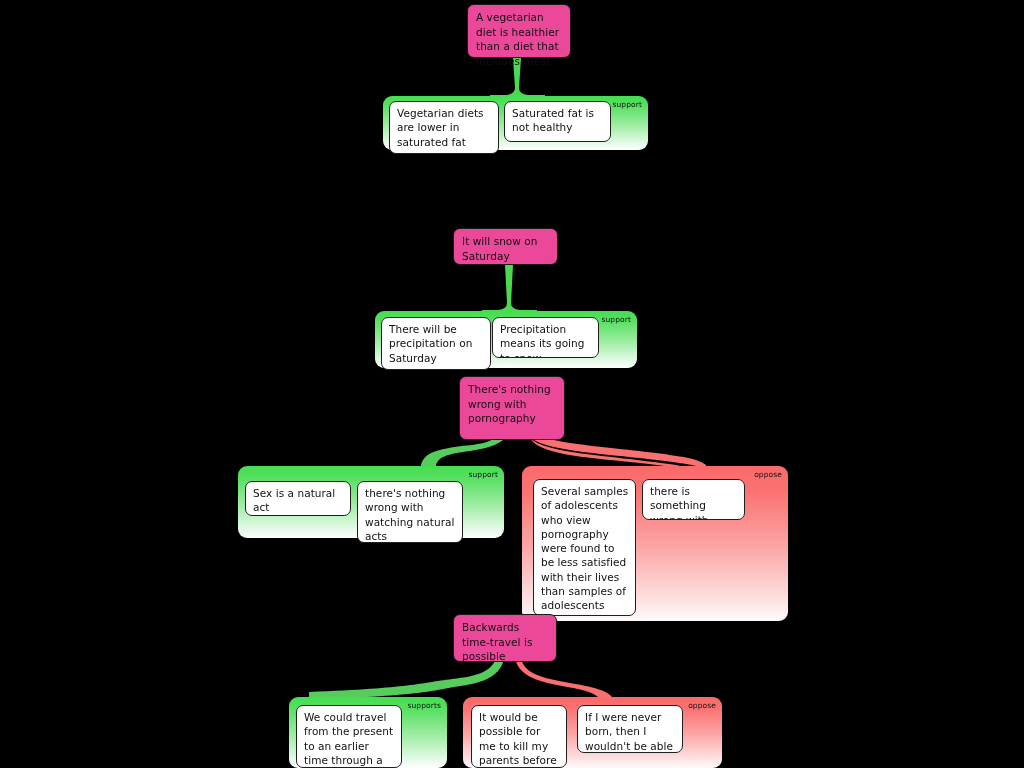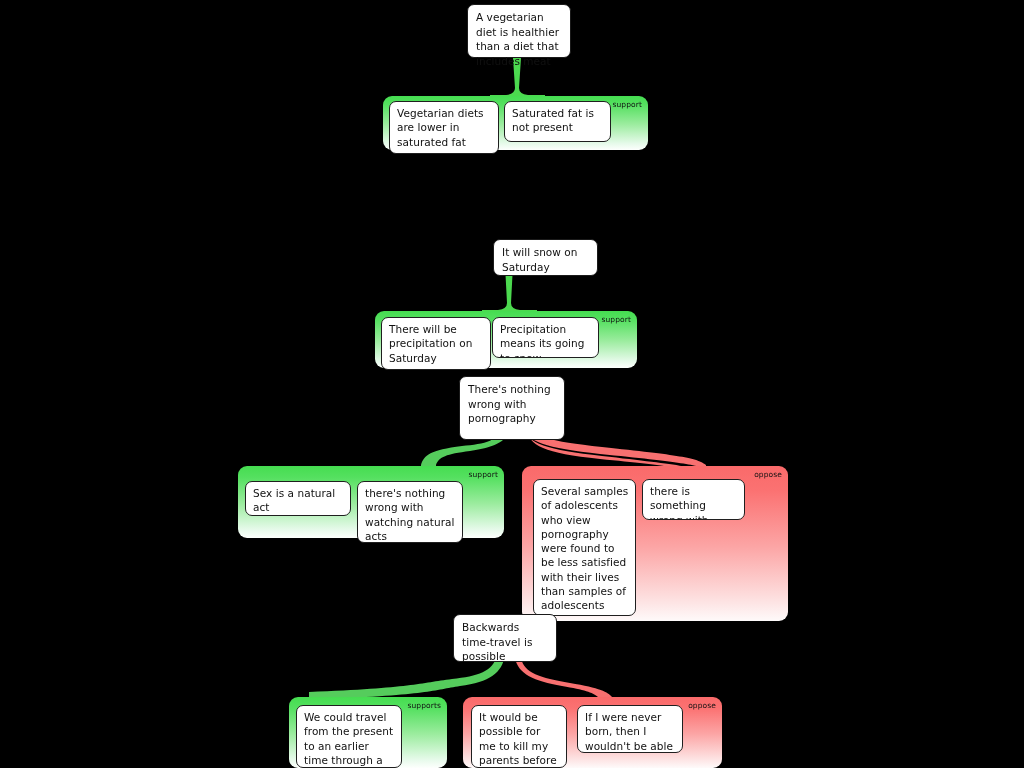--- a/index.html
+++ b/index.html
@@ -23,21 +23,21 @@
   svg.connectors {
     position: absolute;
     left: 0; top: 0;
     width: 1024px;
     height: 768px;
     pointer-events: none;
   }
   
   .claim {
     position: absolute;
-    background: #ffffff;
+    background: #ec4899;
     border: 1px solid #1a1a1a;
     border-radius: 7px;
     box-sizing: border-box;
     padding: 5px 7px 17px 8px;
     font-size: 10.5px;
     line-height: 14.5px;
     color: #101010;
     letter-spacing: 0.05px;
   }
   
@@ -122,24 +122,24 @@
     <span>A vegetarian diet is healthier than a diet that includes meat</span>
   </div>
 
   <div class="panel support" style="left:383px; top:96px; width:265px; height:54px;">
     <span class="panel-label">support</span>
   </div>
   <div class="reason" style="left:389px; top:101px; width:110px; height:53px;">
     <span>Vegetarian diets are lower in saturated fat</span>
   </div>
   <div class="reason" style="left:504px; top:101px; width:107px; height:41px;">
-    <span>Saturated fat is not present</span>
+    <span>Saturated fat is not healthy</span>
   </div>
 
-  <div class="claim" style="left:453px; top:239px; width:105px; height:37px;margin-left:40px;">
+  <div class="claim" style="left:453px; top:228px; width:105px; height:37px;">
     <span>It will snow on Saturday</span>
   </div>
 
   <div class="panel support" style="left:375px; top:311px; width:262px; height:57px;">
     <span class="panel-label">support</span>
   </div>
   <div class="reason" style="left:381px; top:317px; width:110px; height:53px;">
     <span>There will be precipitation on Saturday</span>
   </div>
   <div class="reason" style="left:492px; top:317px; width:107px; height:41px;">

